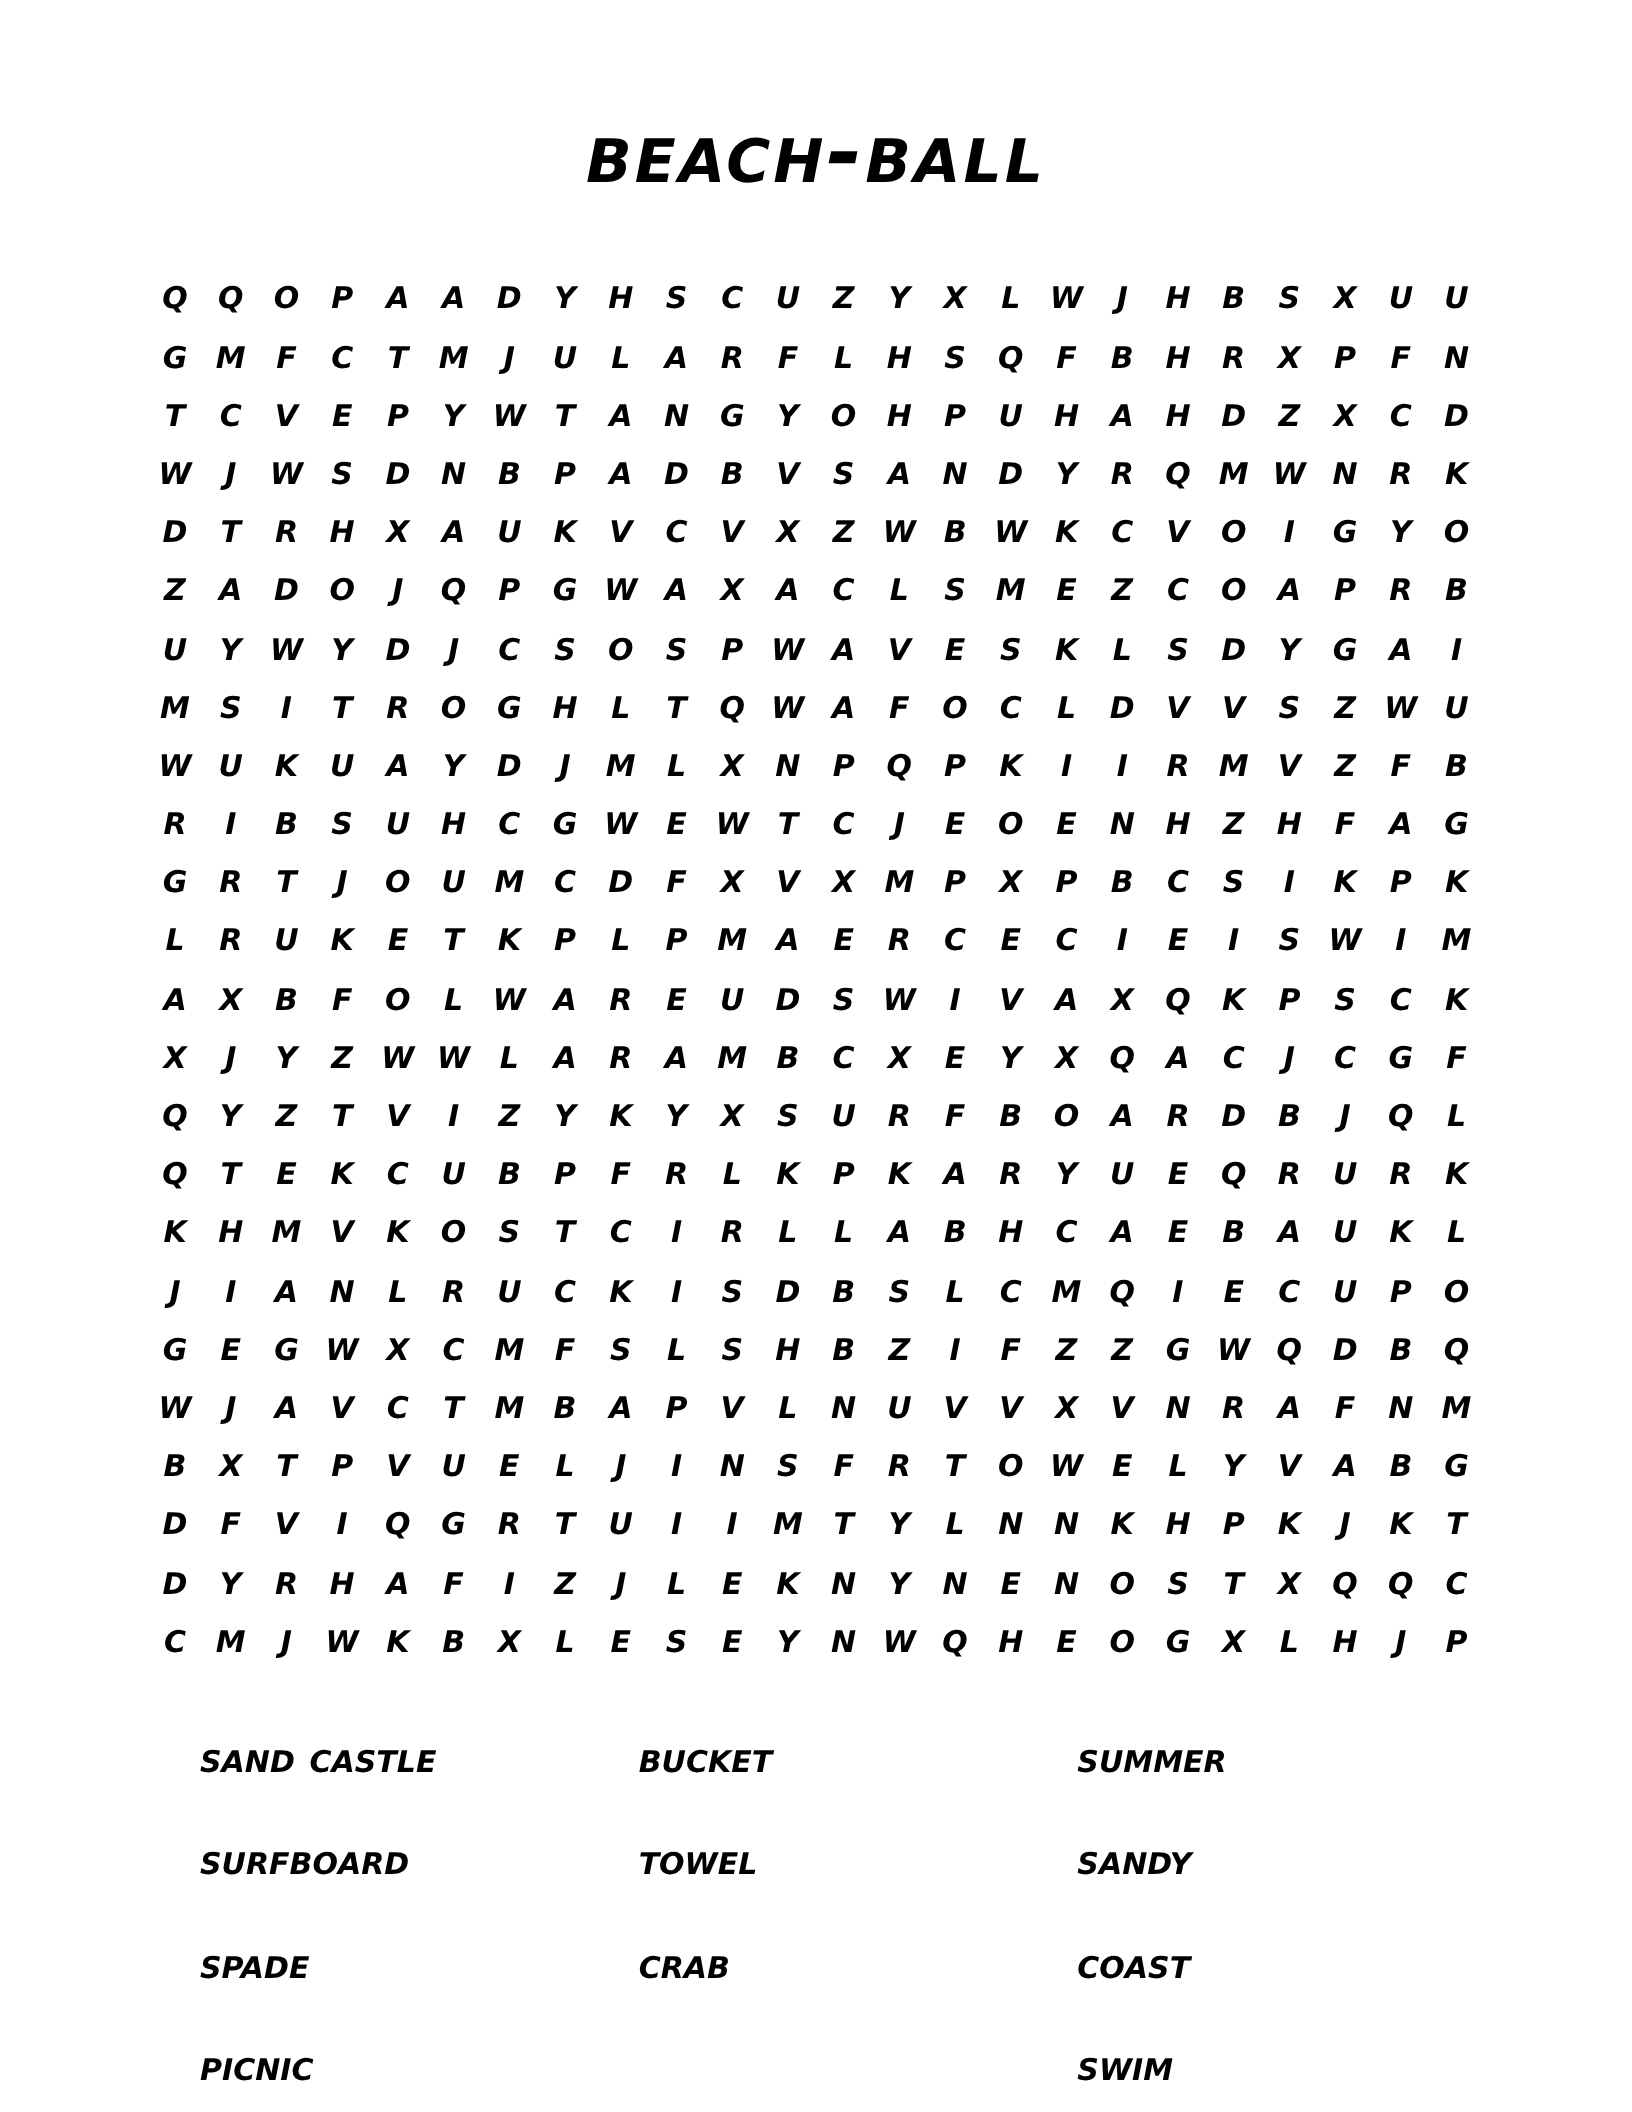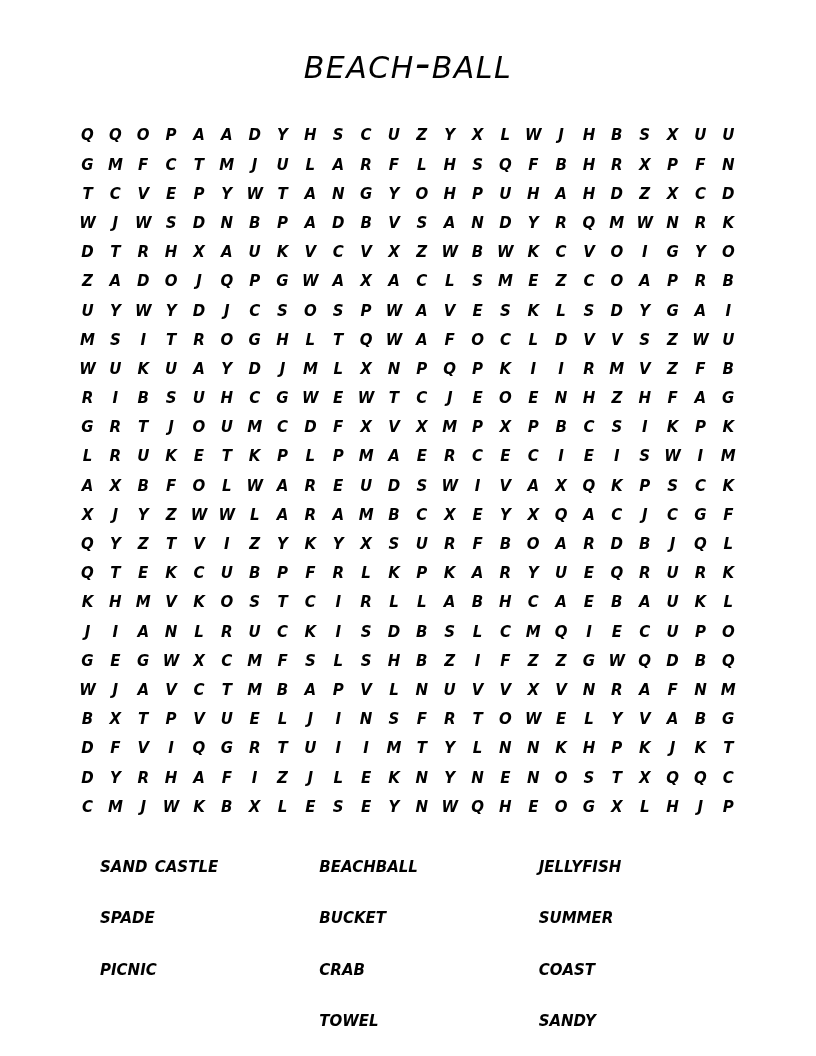--- a/index.html
+++ b/index.html
@@ -18,27 +18,27 @@
   .page {
     width: 816px;
     height: 1056px;
     box-sizing: border-box;
     padding: 0;
     position: relative;
   }
   .puzzle-title {
     text-align: center;
     font-family: "DejaVu Sans", sans-serif;
-    font-weight: normal;
+    font-weight: bold;
     font-size: 43px;
     letter-spacing: 1.5px;
     font-variant: small-caps;
     text-transform: lowercase;
     margin: 0;
-    padding-top: 40px;
+    padding-top: 54px;
     padding-bottom: 0;
     line-height: 1.1;
     font-style: italic;
   }
   .grid {
     margin: 34px auto 0 auto;
     width: 668px;
     display: flex;
     flex-direction: column;
     gap: 0;
@@ -715,31 +715,30 @@
         <div class="cell">L</div>
         <div class="cell">H</div>
         <div class="cell">J</div>
         <div class="cell">P</div>
       </div>
     </div>
 
   <div class="wordlist">
       <div class="word-col">
         <div class="word">Sand castle</div>
+        <div class="word">Surfboard</div>
         <div class="word">Spade</div>
         <div class="word">Picnic</div>
       </div>
       <div class="word-col">
-        <div class="word">Beachball</div>
         <div class="word">Bucket</div>
+        <div class="word">Towel</div>
         <div class="word">Crab</div>
-        <div class="word">Towel</div>
       </div>
       <div class="word-col">
-        <div class="word">Jellyfish</div>
         <div class="word">Summer</div>
+        <div class="word">Sandy</div>
         <div class="word">Coast</div>
-        <div class="word">Sandy</div>
         <div class="word">Swim</div>
       </div>
     </div>
 
 </div>
 
 </body></html>

